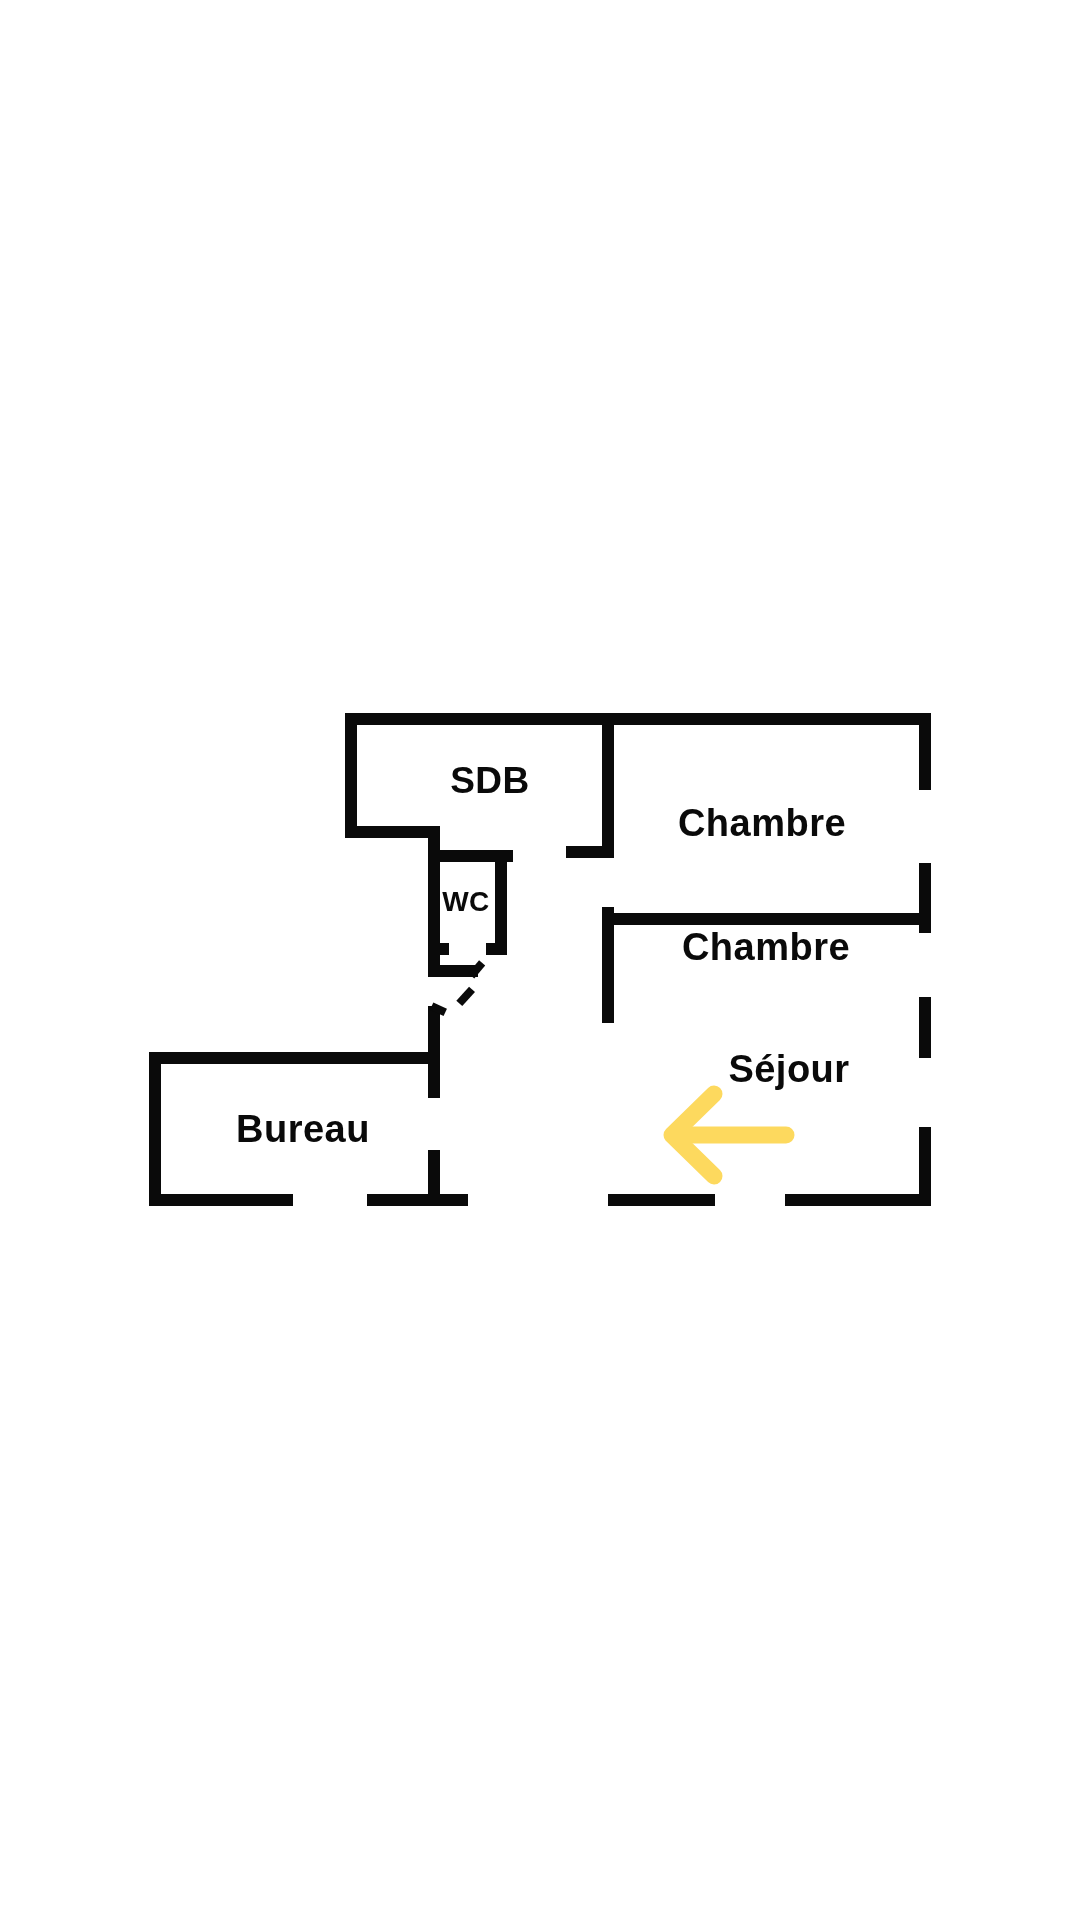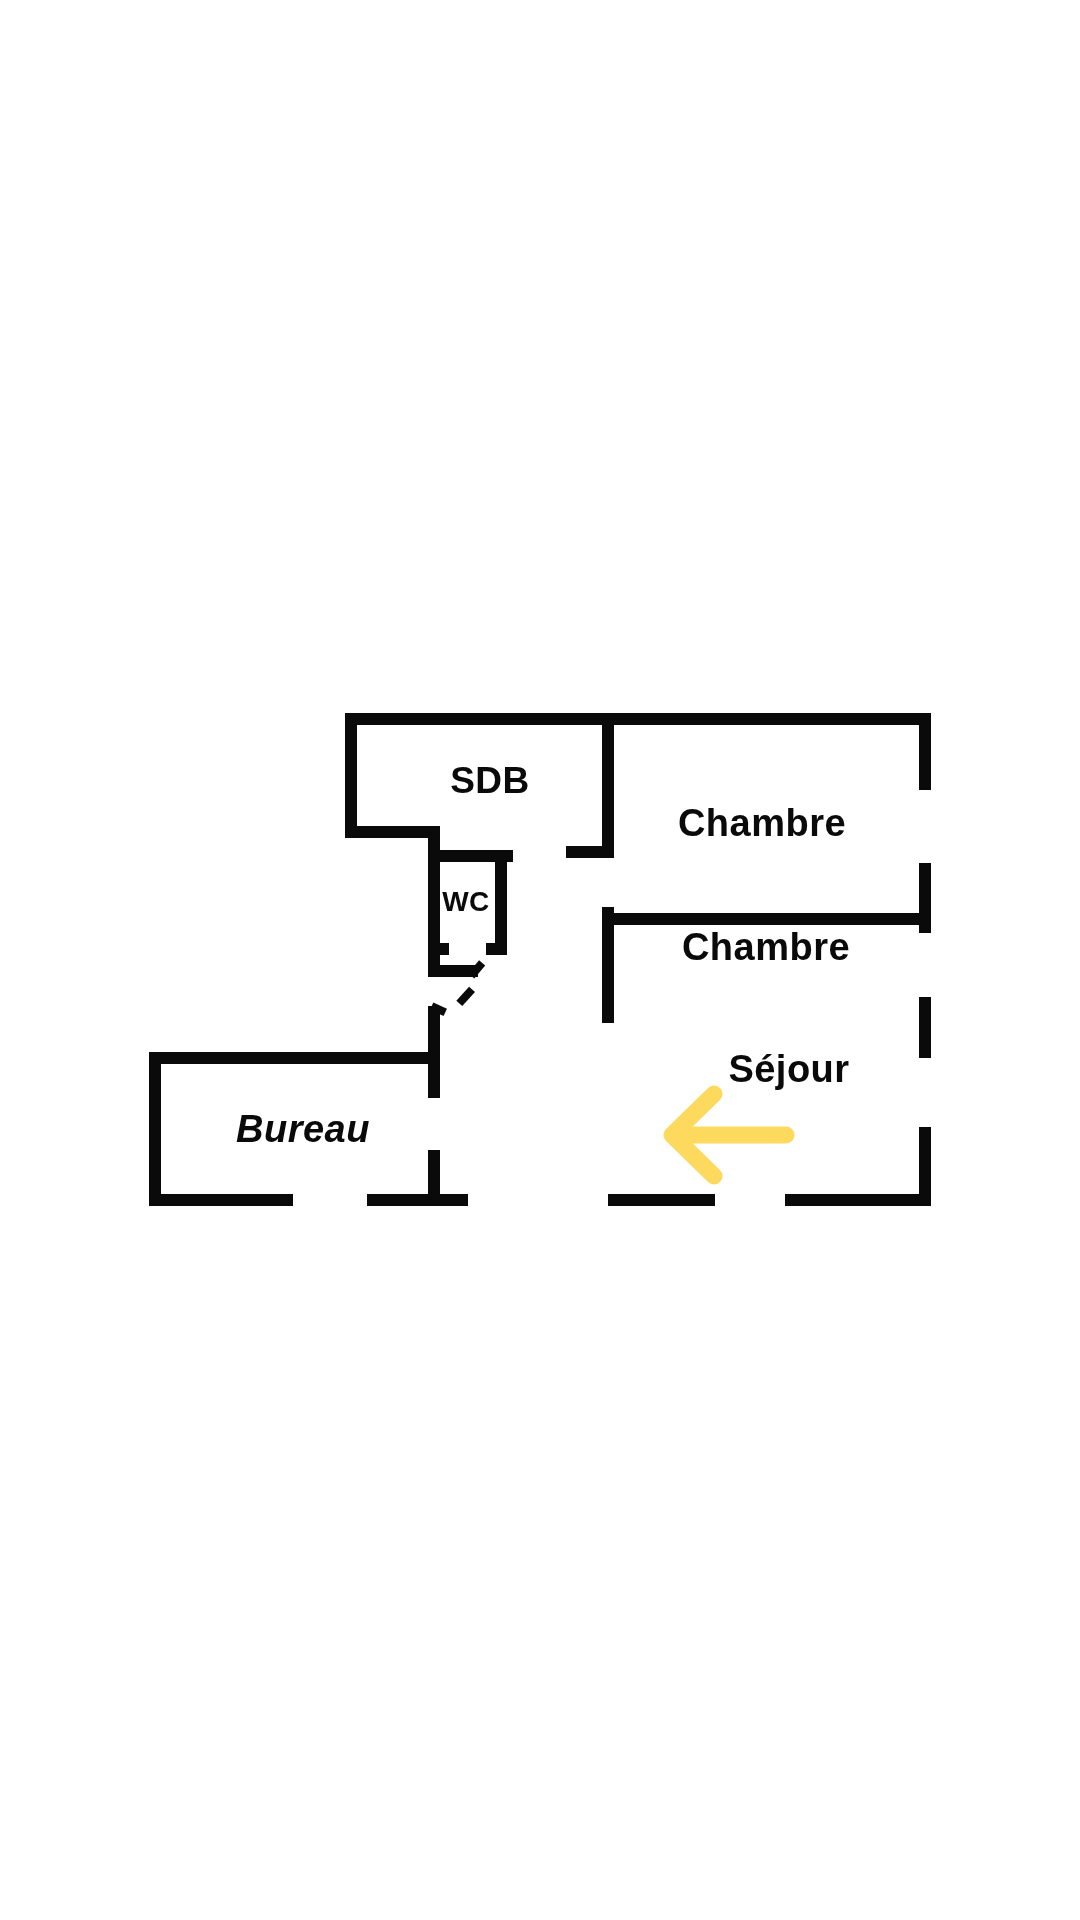--- a/index.html
+++ b/index.html
@@ -106,15 +106,15 @@
   <div class="room-label" style="left:490px; top:780px; font-size:37px;">SDB</div>
 
   <div class="room-label" style="left:762px; top:823px;">Chambre</div>
 
   <div class="room-label small" style="left:466px; top:902px;text-align:center;">WC</div>
 
   <div class="room-label" style="left:766px; top:947px;">Chambre</div>
 
   <div class="room-label" style="left:745px; top:1069px;margin-left:44px;">Séjour</div>
 
-  <div class="room-label" style="left:303px; top:1129px;font-style:italic;">Bureau</div>
+  <div class="room-label" style="left:303px; top:1129px;">Bureau</div>
 
 </div>
 
 </body></html>

